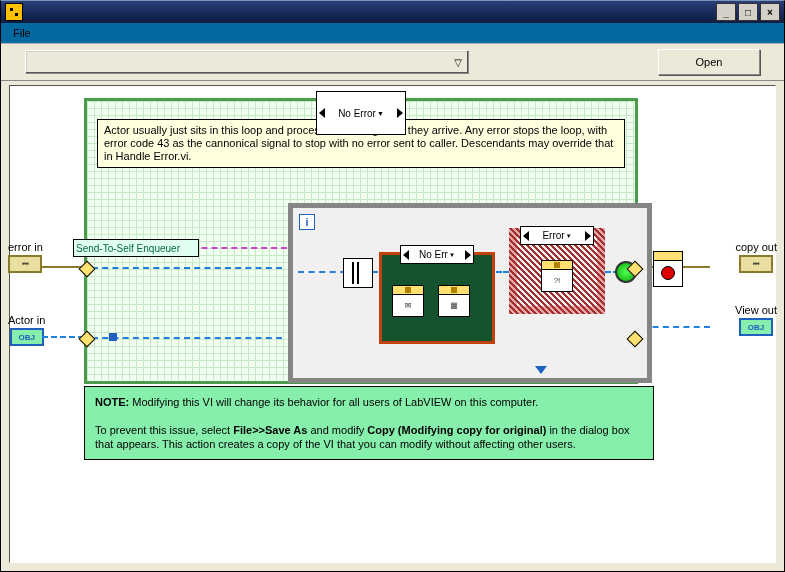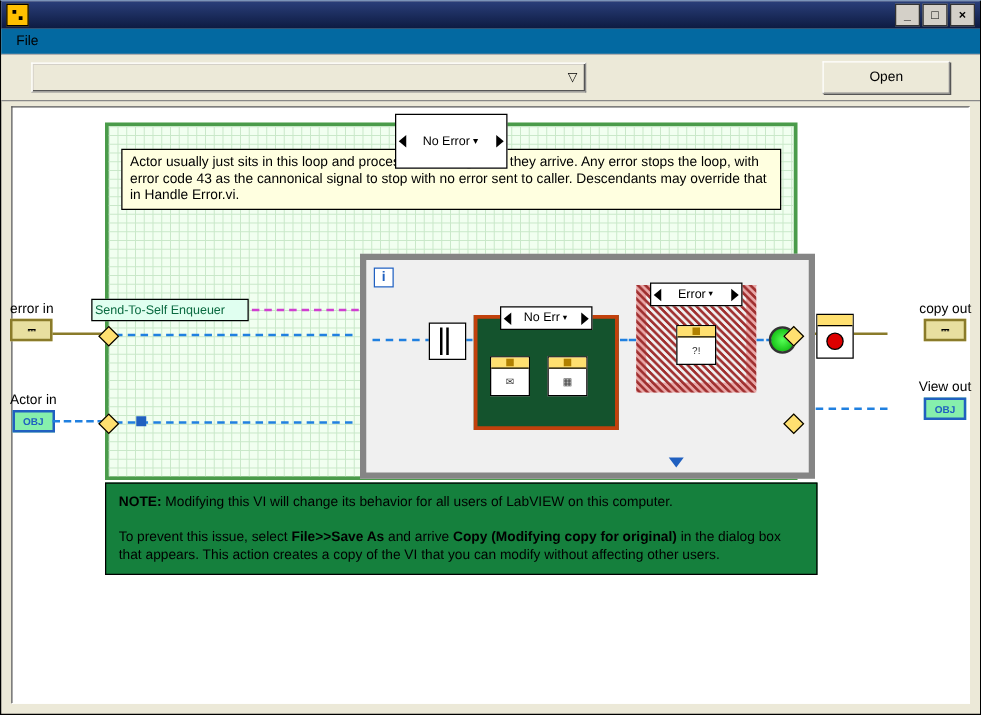--- a/index.html
+++ b/index.html
@@ -52,21 +52,21 @@
   .tri.l { border-right:6px solid #000; }
   .tri.r { border-left:6px solid #000; }
   .casebar .lbl { flex:1; text-align:center; font-size:10px; display:flex;
                   align-items:center; justify-content:center; }
   .casebar .lbl::after { content:"▼"; font-size:7px; margin-left:1px; }
   .comment1 { position:absolute; left:10px; top:18px; right:10px;
               background:#ffffe0; border:1px solid #000; padding:4px 6px;
               font-size:11px; line-height:13px; z-index:2; }
 
   .noteboxBelow { position:absolute; left:74px; top:300px; width:548px;
-                  background:#15803d; border:1px solid #000;
+                  background:#86efac; border:1px solid #000;
                   padding:8px 10px; font-size:11px; line-height:14px; }
 
   .greyframe { position:absolute; left:201px; top:102px; width:354px; height:170px;
                border:5px solid #858585; background:#f0f0f0; z-index:2; }
   .greyframe::before { content:""; position:absolute; left:6px; top:6px;
                width:14px; height:14px; border:1px solid #2060c0; background:#fff;
                color:#2060c0; font-weight:bold; text-align:center; line-height:14px;
                content:"i"; font-size:11px; }
 
   .innerNoErr { position:absolute; left:86px; top:20px; width:110px; height:86px;
@@ -265,18 +265,18 @@
           <div class="top"></div>
             <div class="dot"></div>
         </div>
       </div>
 
       <div class="sendlbl">Send-To-Self Enqueuer</div>
 
       <div class="noteboxBelow">
         <b>NOTE:</b><span> Modifying this VI will change its behavior for all users of LabVIEW on this computer.</span>
         <br><br>
-        <span>To prevent this issue, select </span><b>File&gt;&gt;Save As</b><span> and arrive </span><b>Copy (Modifying copy for original)</b><span> in the dialog box that appears. This action creates a copy of the VI that you can modify without affecting other users.</span>
+        <span>To prevent this issue, select </span><b>File&gt;&gt;Save As</b><span> and modify </span><b>Copy (Modifying copy for original)</b><span> in the dialog box that appears. This action creates a copy of the VI that you can modify without affecting other users.</span>
       </div>
 
     </div>
   </div>
 </div>
 
 </body></html>

